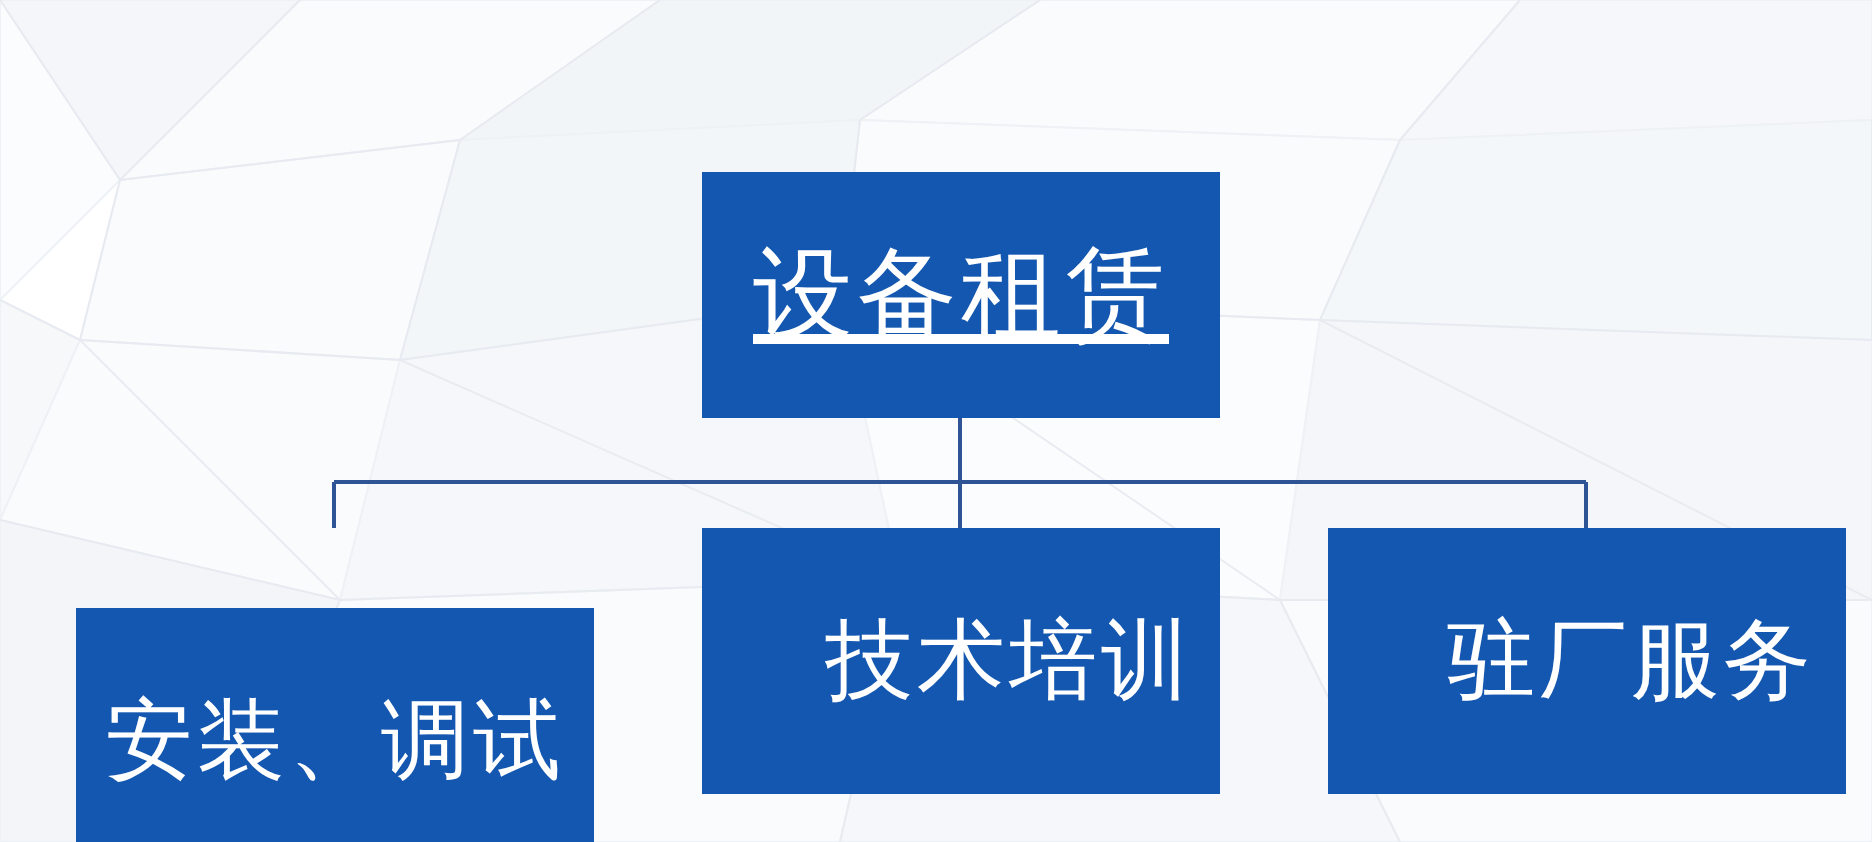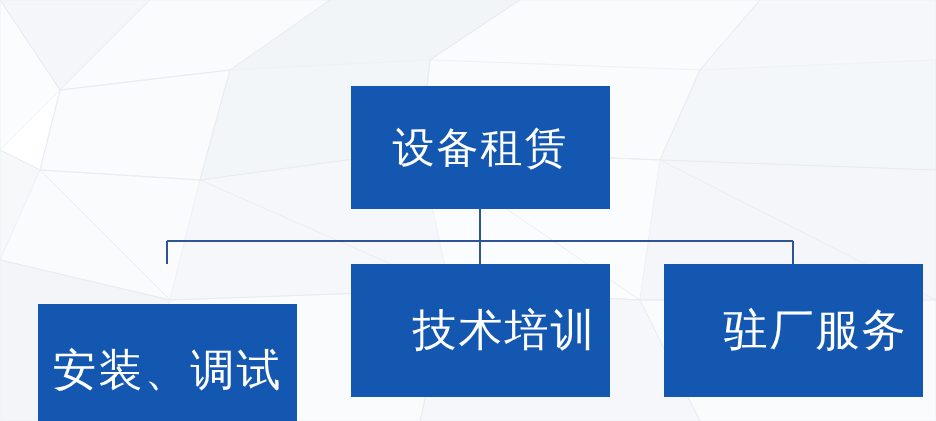--- a/index.html
+++ b/index.html
@@ -38,21 +38,22 @@
     align-items: center;
     justify-content: center;
     letter-spacing: 2px;
     box-sizing: border-box;
   }
   .node-root {
     left: 351px;
     top: 86px;
     width: 259px;
     height: 123px;
-    font-size: 42px;
+    font-size: 50px;
+    text-decoration: underline;
   }
   .node-child {
     top: 264px;
     width: 259px;
     height: 133px;
     font-size: 44px;
   }
   .child-0 { left: 38px; margin-top: 40px; }
   .child-1 { left: 351px; padding-left: 48px; }
   .child-2 { left: 664px; padding-left: 44px; }

